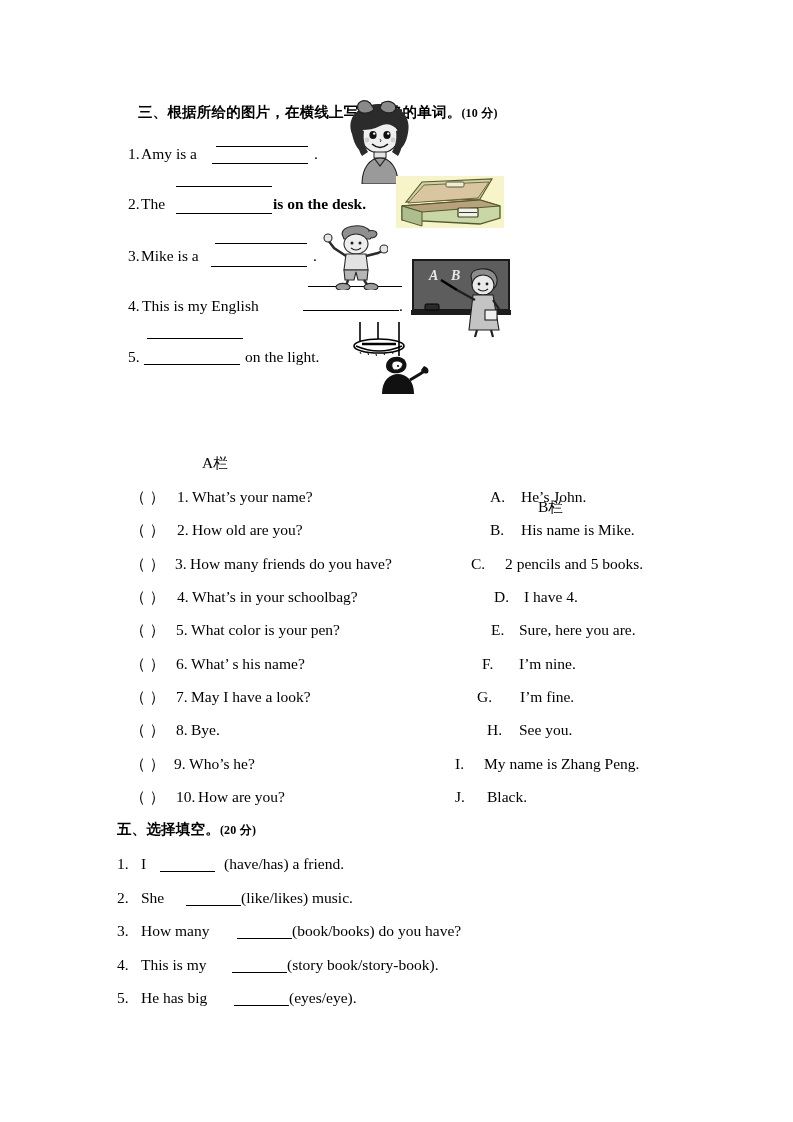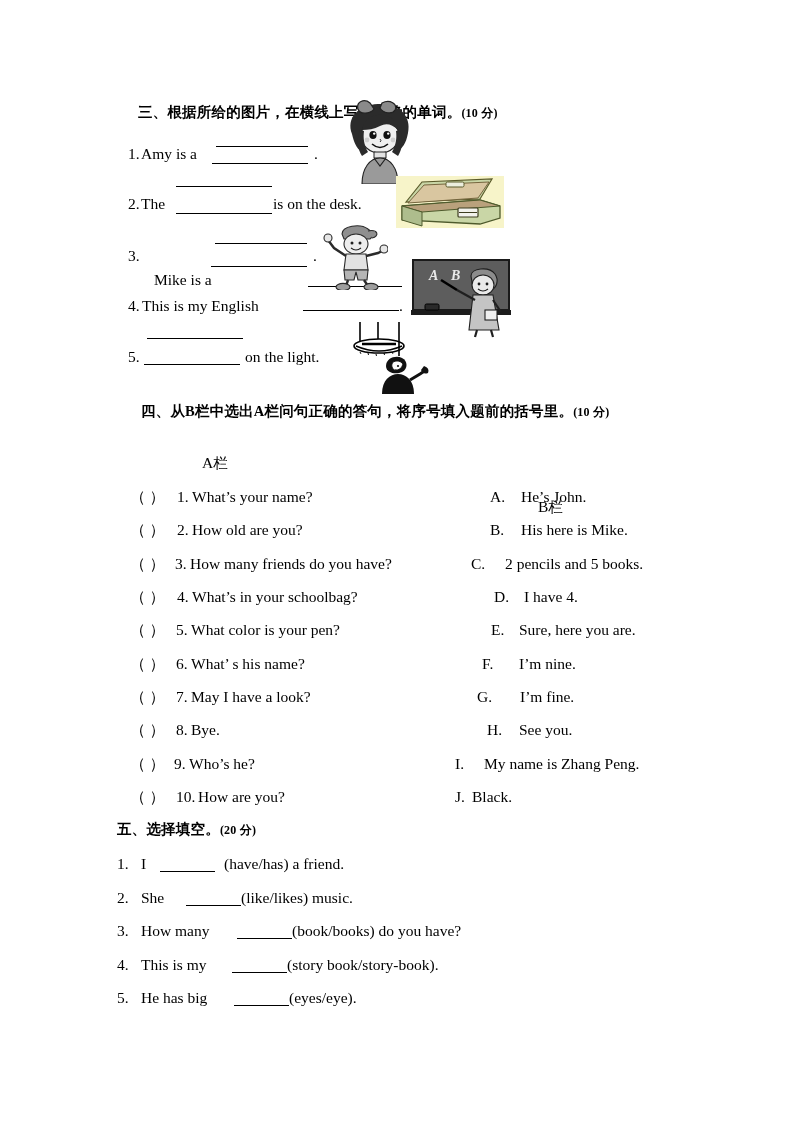--- a/index.html
+++ b/index.html
@@ -94,24 +94,24 @@
   <div class="item" style="left:128px; top:146px;">1.</div>
   <div class="item" style="left:141px; top:146px;text-align:center;">Amy is a</div>
   <div class="rule" style="left:216px; top:146px; width:92px;"></div>
   <div class="rule" style="left:212px; top:163px; width:96px;"></div>
   <div class="item" style="left:314px; top:146px;">.</div>
 
   <div class="item" style="left:128px; top:196px;">2.</div>
   <div class="item" style="left:141px; top:196px;">The</div>
   <div class="rule" style="left:176px; top:186px; width:96px;"></div>
   <div class="rule" style="left:176px; top:213px; width:96px;"></div>
-  <div class="item" style="left:273px; top:196px;">is on the desk.</div>
+  <div class="item" style="left:273px; top:196px;font-weight:bold;">is on the desk.</div>
 
   <div class="item" style="left:128px; top:248px;">3.</div>
-  <div class="item" style="left:154px; top:248px;margin-top:24px;">Mike is a</div>
+  <div class="item" style="left:141px; top:248px;">Mike is a</div>
   <div class="rule" style="left:215px; top:243px; width:92px;"></div>
   <div class="rule" style="left:211px; top:266px; width:96px;"></div>
   <div class="item" style="left:313px; top:248px;">.</div>
 
   <div class="item" style="left:128px; top:298px;">4.</div>
   <div class="item" style="left:142px; top:298px;">This is my English</div>
   <div class="rule" style="left:308px; top:286px; width:94px;"></div>
   <div class="rule" style="left:303px; top:310px; width:96px;"></div>
   <div class="item" style="left:399px; top:298px;">.</div>
 
@@ -270,23 +270,20 @@
         <path d="M41 40 q6 -3 10 2 q-2 7 -9 6 q-4 -4 -1 -8 Z" fill="#fdfdfd" stroke="#111" stroke-width="0.9"></path>
         <circle cx="46" cy="44" r="1.1" fill="#111" stroke="none"></circle>
         <path d="M43 48 q4 2 6 -1" fill="none" stroke="#111" stroke-width="0.9"></path>
 
         <path d="M58 58 L68 52 L74 48" stroke="#111" stroke-width="3" fill="none"></path>
         <path d="M72 44 q6 2 4 7 q-5 2 -7 -3 Z" fill="#111" stroke="none"></path>
       </g>
     </svg>
   </div>
 
-  <div class="sec-head" style="left:141px; top:404px;">
-    <span>四、从</span><span class="lat">B</span><span>栏中选出</span><span class="lat">A</span><span>栏问句正确的答句，将序号填入题前的括号里。</span><span class="pts">(10 分)</span>
-  </div>
 
   <div class="col-title" style="left:202px; top:455px;">
     <span>A</span><span class="cjk">栏</span>
   </div>
   <div class="col-title" style="left:538px; top:455px;margin-top:44px;">
     <span>B</span><span class="cjk">栏</span>
   </div>
 
   <div class="item" style="left:130px; top:489px;">（  ）</div>
   <div class="item" style="left:177px; top:489px;">1.</div>
@@ -325,21 +322,21 @@
   <div class="item" style="left:189px; top:756px;">Who’s he?</div>
 
   <div class="item" style="left:130px; top:789px;">（  ）</div>
   <div class="item" style="left:176px; top:789px;">10.</div>
   <div class="item" style="left:198px; top:789px;">How are you?</div>
 
   <div class="item" style="left:490px; top:489px;">A.</div>
   <div class="item" style="left:521px; top:489px;">He’s John.</div>
 
   <div class="item" style="left:490px; top:522px;">B.</div>
-  <div class="item" style="left:521px; top:522px;">His here is Mike.</div>
+  <div class="item" style="left:521px; top:522px;">His name is Mike.</div>
 
   <div class="item" style="left:471px; top:556px;">C.</div>
   <div class="item" style="left:505px; top:556px;">2 pencils and 5 books.</div>
 
   <div class="item" style="left:494px; top:589px;">D.</div>
   <div class="item" style="left:524px; top:589px;">I have 4.</div>
 
   <div class="item" style="left:491px; top:622px;">E.</div>
   <div class="item" style="left:519px; top:622px;">Sure, here you are.</div>
 
@@ -349,21 +346,21 @@
   <div class="item" style="left:477px; top:689px;">G.</div>
   <div class="item" style="left:520px; top:689px;">I’m fine.</div>
 
   <div class="item" style="left:487px; top:722px;">H.</div>
   <div class="item" style="left:519px; top:722px;">See you.</div>
 
   <div class="item" style="left:455px; top:756px;">I.</div>
   <div class="item" style="left:484px; top:756px;">My name is Zhang Peng.</div>
 
   <div class="item" style="left:455px; top:789px;">J.</div>
-  <div class="item" style="left:472px; top:789px;">Black.</div>
+  <div class="item" style="left:487px; top:789px;">Black.</div>
 
   <div class="sec-head" style="left:117px; top:822px;">
     <span>五、选择填空。</span><span class="pts">(20 分)</span>
   </div>
 
   <div class="item" style="left:117px; top:856px;">1.</div>
   <div class="item" style="left:141px; top:856px;">I</div>
   <div class="ul" style="left:160px; top:871px; width:55px;"></div>
   <div class="item" style="left:224px; top:856px;">(have/has) a friend.</div>
 

